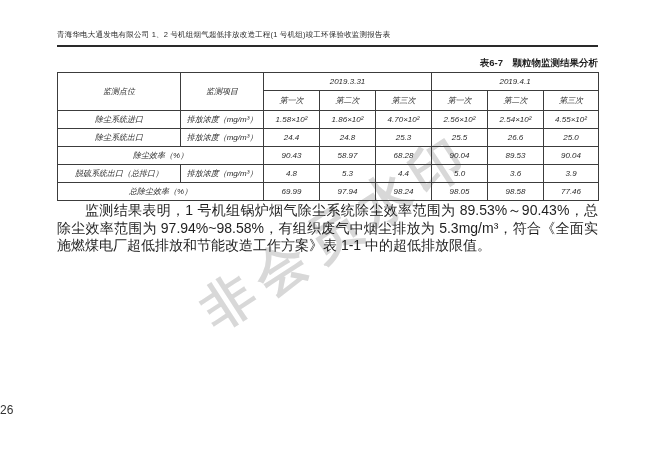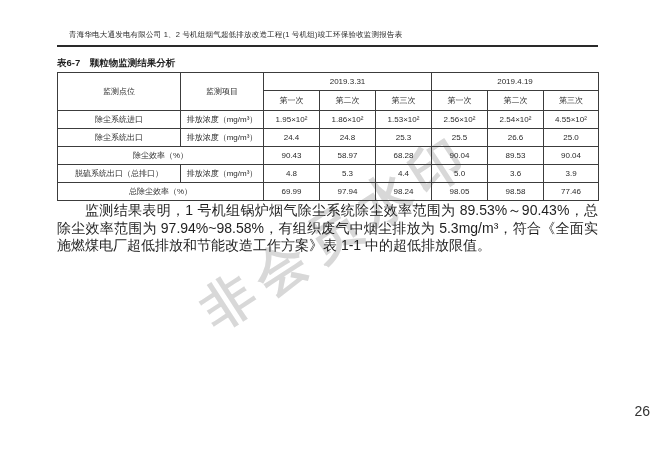--- a/index.html
+++ b/index.html
@@ -28,36 +28,35 @@
   .content { position: absolute; inset: 0; z-index: 1; }
   .doc-header {
     position: absolute;
     left: 57px;
     top: 30px;
     width: 543px;
     font-size: 7.5px;
     letter-spacing: 0.2px;
     color: #2a2a2a;
     white-space: nowrap;
-    margin-left: 12px;
   }
   .header-rule {
     position: absolute;
     left: 57px;
     top: 45px;
     width: 541px;
     height: 2px;
     background: #2a2a2a;
   }
   .table-title {
     position: absolute;
     left: 57px;
     top: 57px;
     width: 541px;
-    text-align: left;
+    text-align: right;
     font-size: 9.5px;
     font-weight: bold;
     color: #1f1f1f;
   }
   table.monitor {
     position: absolute;
     left: 57px;
     top: 72px;
     width: 541px;
     border-collapse: collapse;
@@ -65,42 +64,43 @@
     font-size: 8px;
     color: #2a2a2a;
   }
   table.monitor th, table.monitor td {
     border: 1px solid #3c3c3c;
     text-align: center;
     vertical-align: middle;
     font-weight: normal;
     padding: 0 1px;
     overflow: hidden;
+    font-style: italic;
   }
   tr.hrow1 { height: 18px; }
   tr.hrow2 { height: 20px; }
   tr.brow  { height: 18px; margin-top: 26px; }
   .para {
     position: absolute;
     left: 57px;
     top: 202px;
     width: 541px;
     font-size: 14px;
     line-height: 17.5px;
     text-indent: 2em;
     text-align: justify;
     color: #1f1f1f;
   }
   .page-number {
     position: absolute;
     left: 0;
     top: 403px;
     width: 100%;
-    text-align: right;
-    font-size: 14px;
+    text-align: left;
+    font-size: 12px;
     color: #333333;
   }
 </style>
 </head>
 <body>
 
 <div class="page">
 
   <div class="watermark">非会员水印</div>
 
@@ -120,37 +120,37 @@
         <col style="width:56px">
         <col style="width:56px">
         <col style="width:56px">
         <col style="width:55px">
       </colgroup>
       <tbody>
         <tr class="hrow1">
           <th rowspan="2">监测点位</th>
           <th rowspan="2">监测项目</th>
           <th colspan="3">2019.3.31</th>
-          <th colspan="3">2019.4.19</th>
+          <th colspan="3">2019.4.1</th>
         </tr>
         <tr class="hrow2">
           <th>第一次</th>
           <th>第二次</th>
           <th>第三次</th>
           <th>第一次</th>
           <th>第二次</th>
           <th>第三次</th>
         </tr>
 
         <tr class="brow">
           <td>除尘系统进口</td>
           <td>排放浓度（mg/m³）</td>
-          <td>1.95×10²</td>
+          <td>1.58×10²</td>
           <td>1.86×10²</td>
-          <td>1.53×10²</td>
+          <td>4.70×10²</td>
           <td>2.56×10²</td>
           <td>2.54×10²</td>
           <td>4.55×10²</td>
         </tr>
 
         <tr class="brow">
           <td>除尘系统出口</td>
           <td>排放浓度（mg/m³）</td>
           <td>24.4</td>
           <td>24.8</td>

